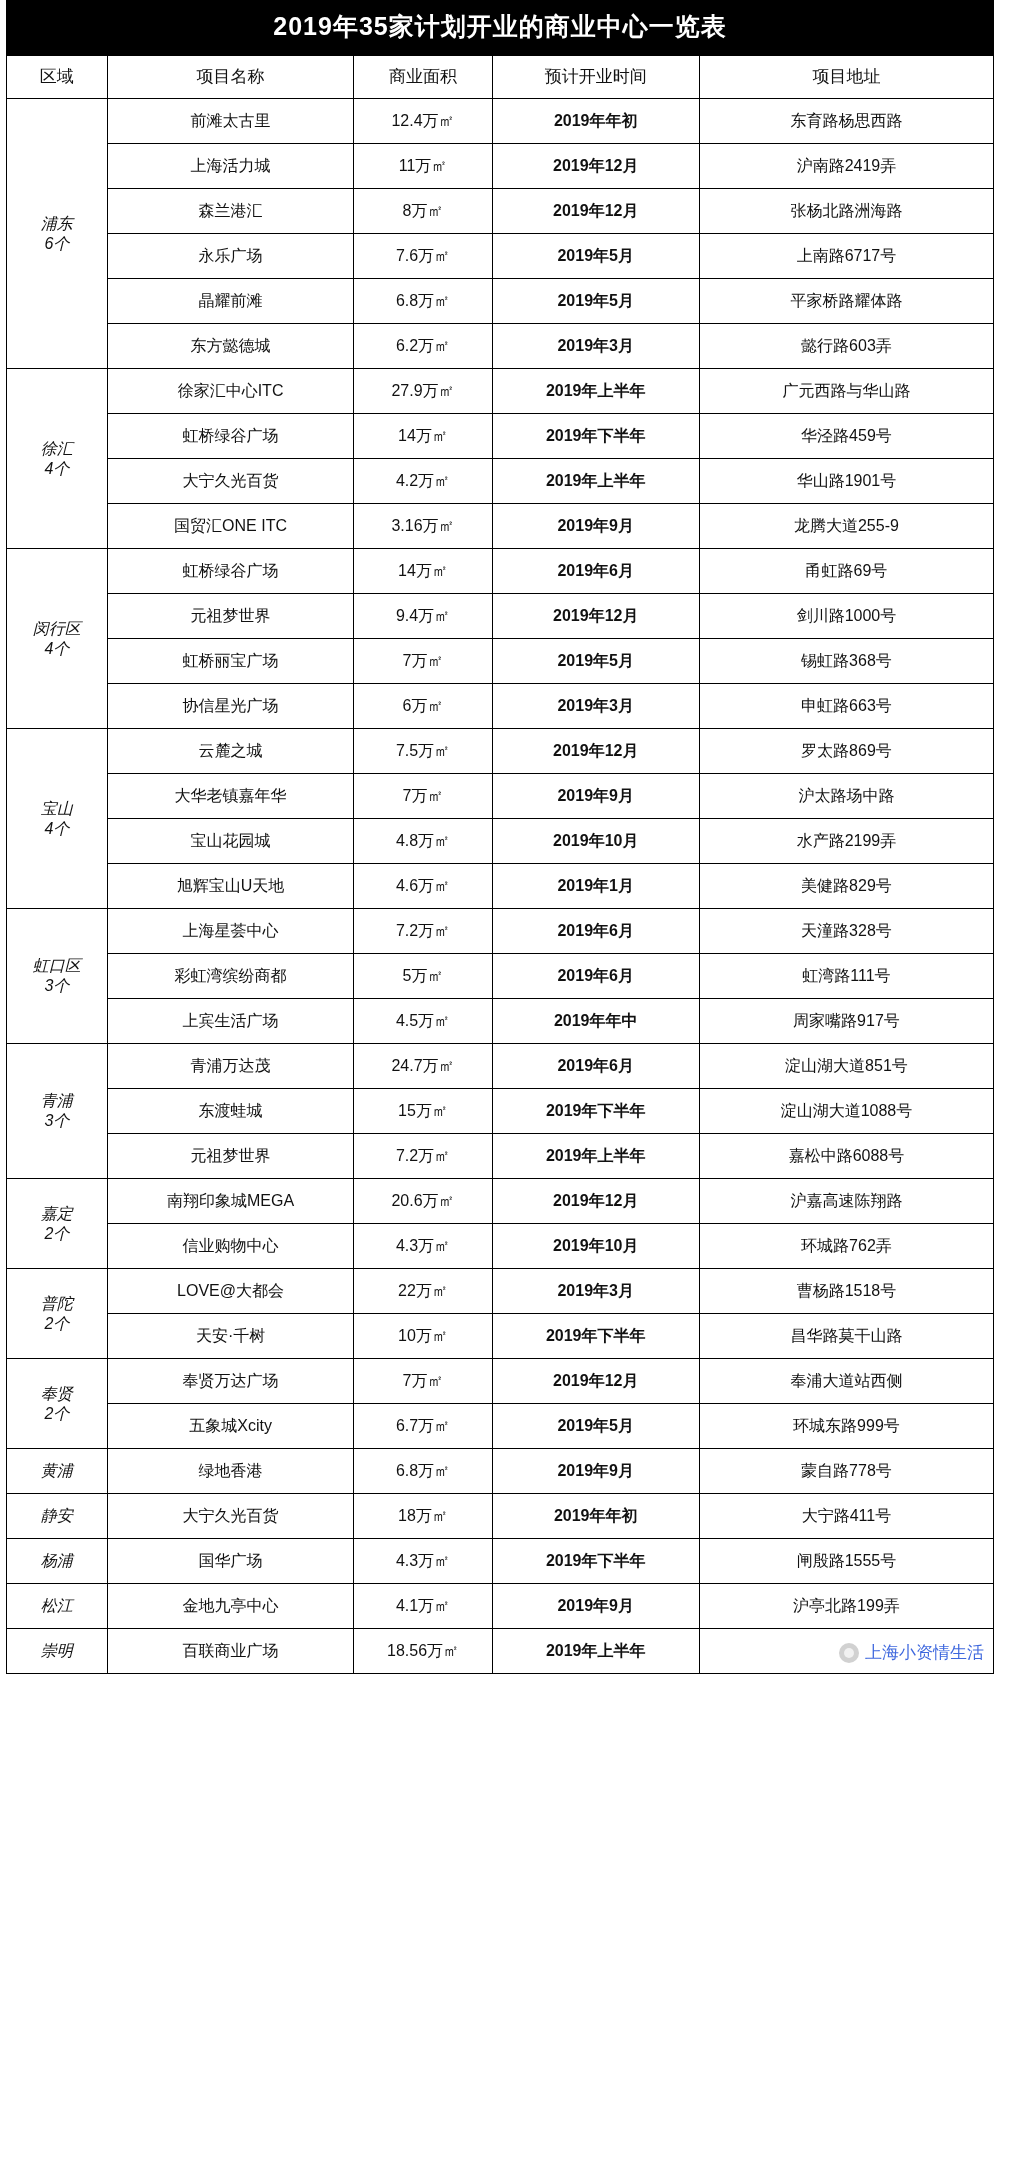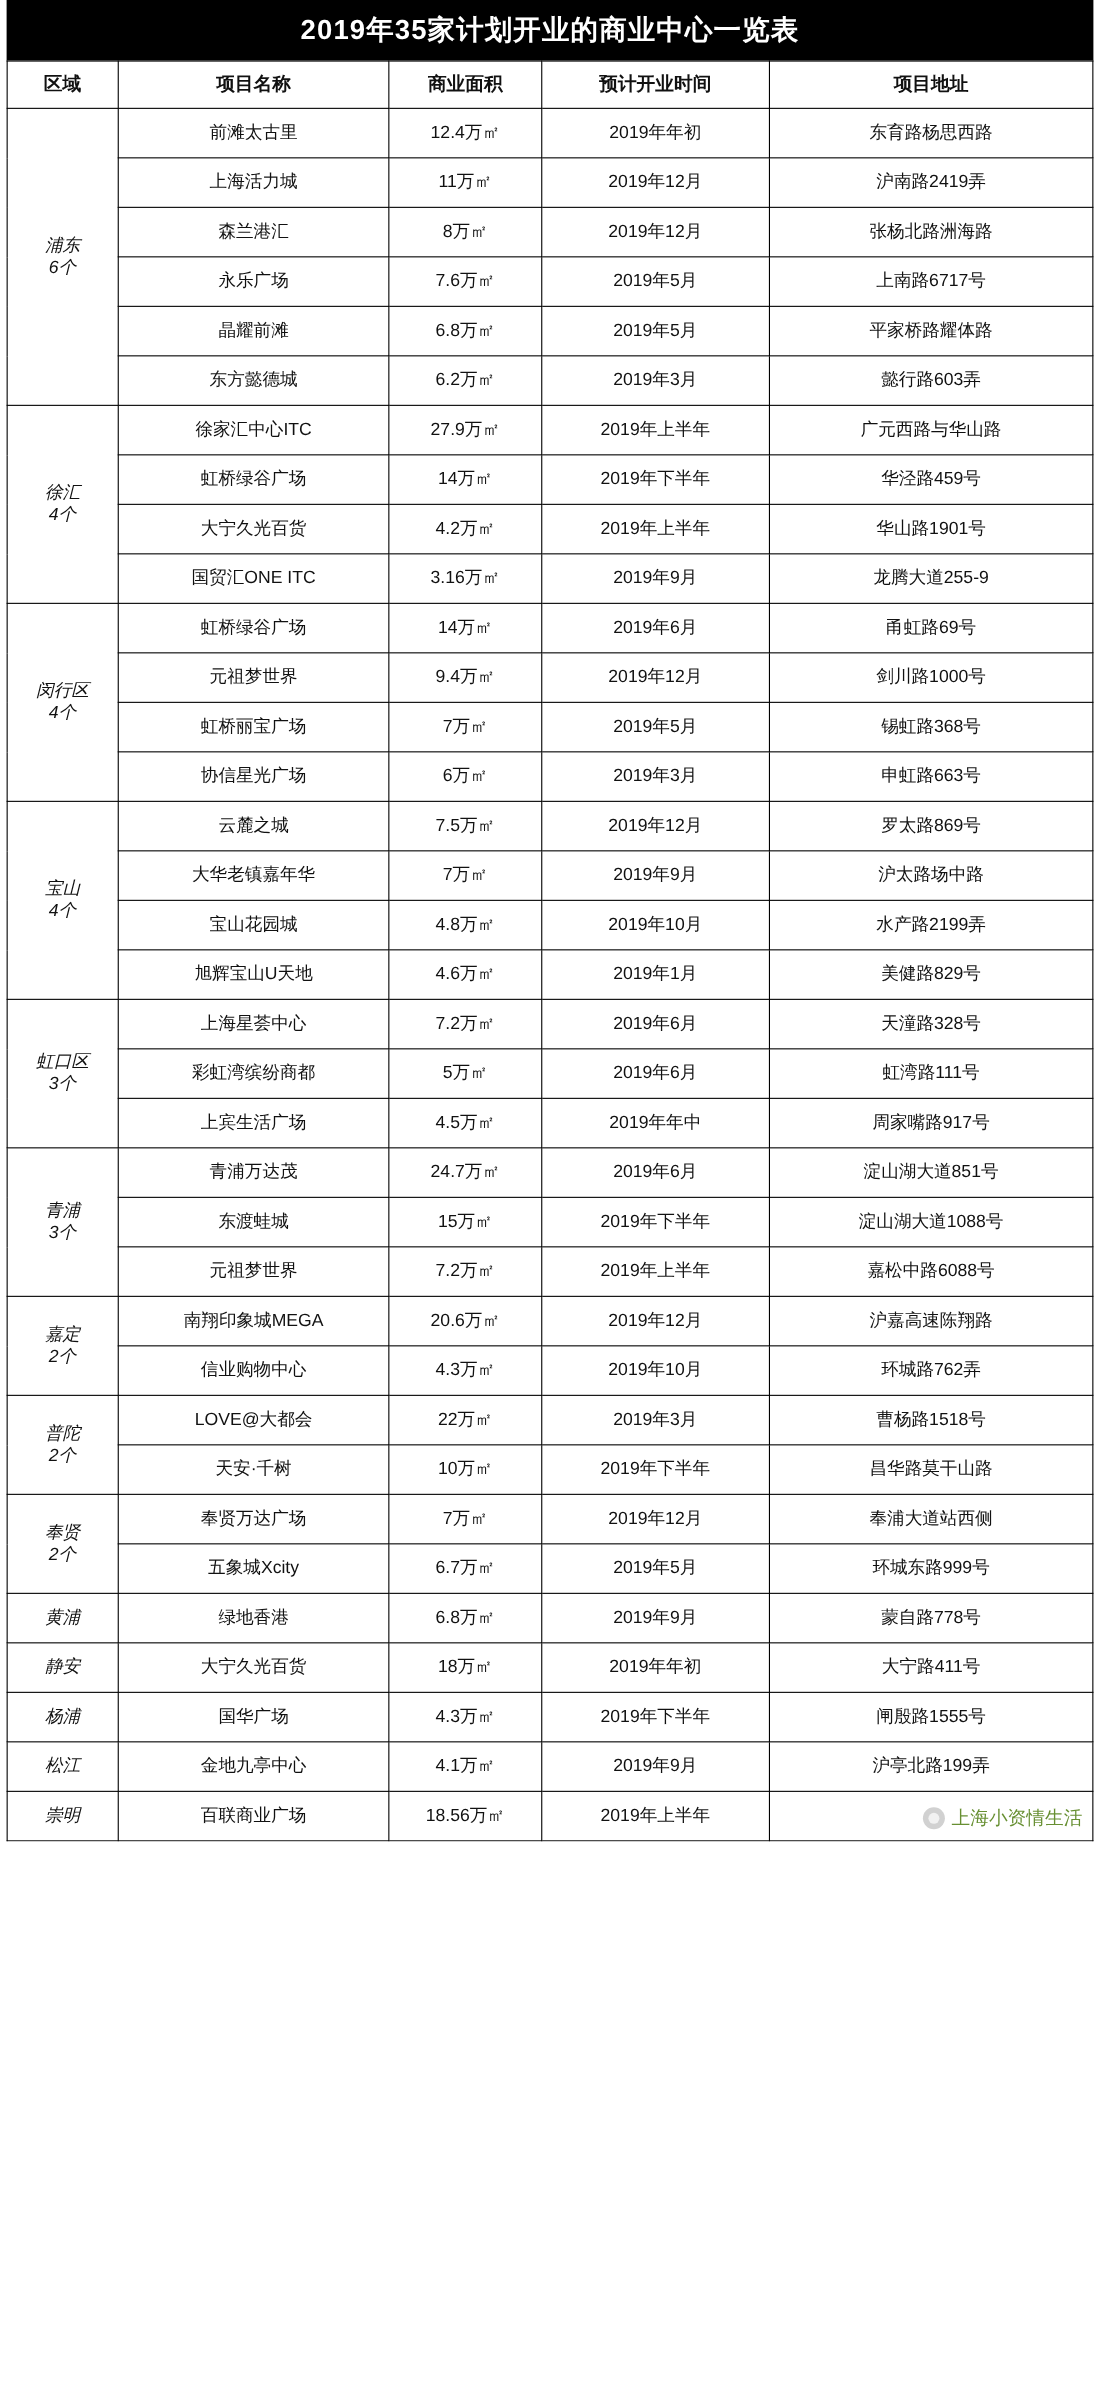--- a/index.html
+++ b/index.html
@@ -37,47 +37,47 @@
   table.main th, table.main td {
     border: 1px solid #000000;
     text-align: center;
     vertical-align: middle;
     font-size: 16px;
     padding: 0;
     height: 44px;
     line-height: 1.25;
   }
   table.main th {
-    font-weight: bold;
+    font-weight: normal;
     font-size: 17px;
     height: 42px;
   }
   col.c-area    { width: 10.2%; }
   col.c-name    { width: 25.0%; }
   col.c-size    { width: 14.0%; }
   col.c-time    { width: 21.0%; }
   col.c-addr    { width: 29.8%; }
 
   td.area-cell {
     font-size: 17px;
     line-height: 1.55;
     font-style: italic;
   }
   td.area-cell .ln { display: block; }
   td.name-cell { font-size: 17px; margin-left: 26px; }
   td.size-cell { font-size: 16px; }
-  td.time-cell { font-size: 16px; }
+  td.time-cell { font-size: 16px; font-weight: bold; }
   td.addr-cell { font-size: 16px; }
 
   .watermark {
     position: absolute;
     right: 16px;
     bottom: 10px;
     font-size: 17px;
-    color: #4d7c0f;
+    color: #1d4ed8;
     opacity: 0.85;
     display: flex;
     align-items: center;
     gap: 6px;
     pointer-events: none;
   }
   .watermark .wm-icon {
     width: 20px; height: 20px;
     border-radius: 50%;
     background: #c9c9c9;

